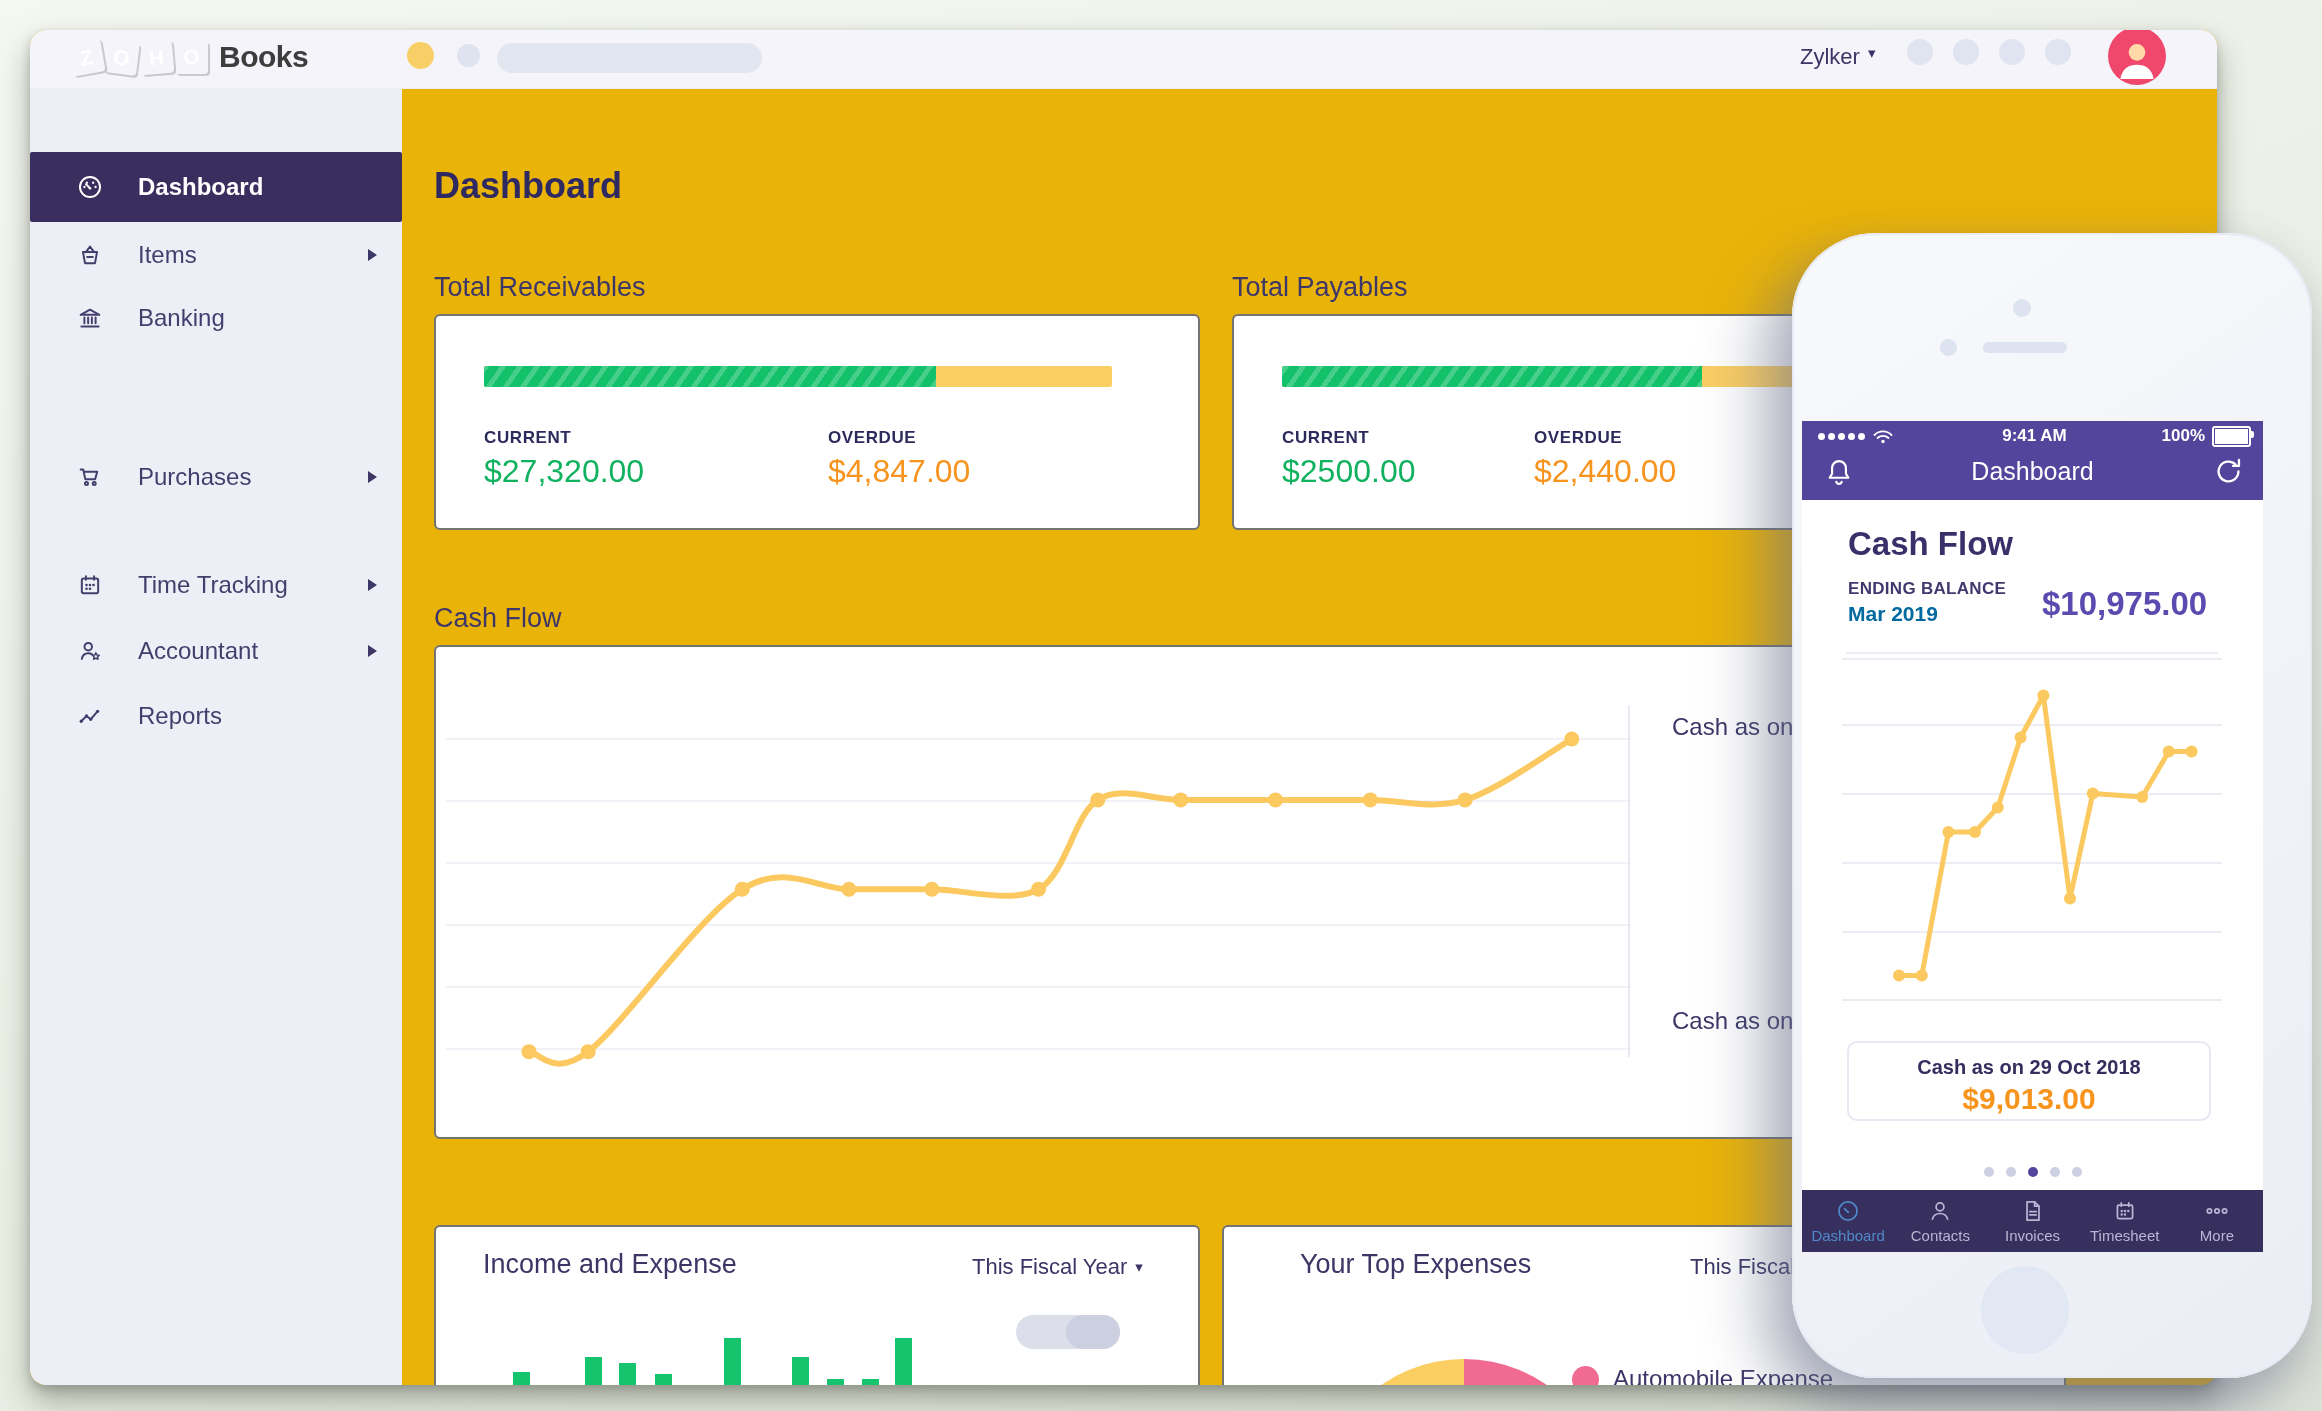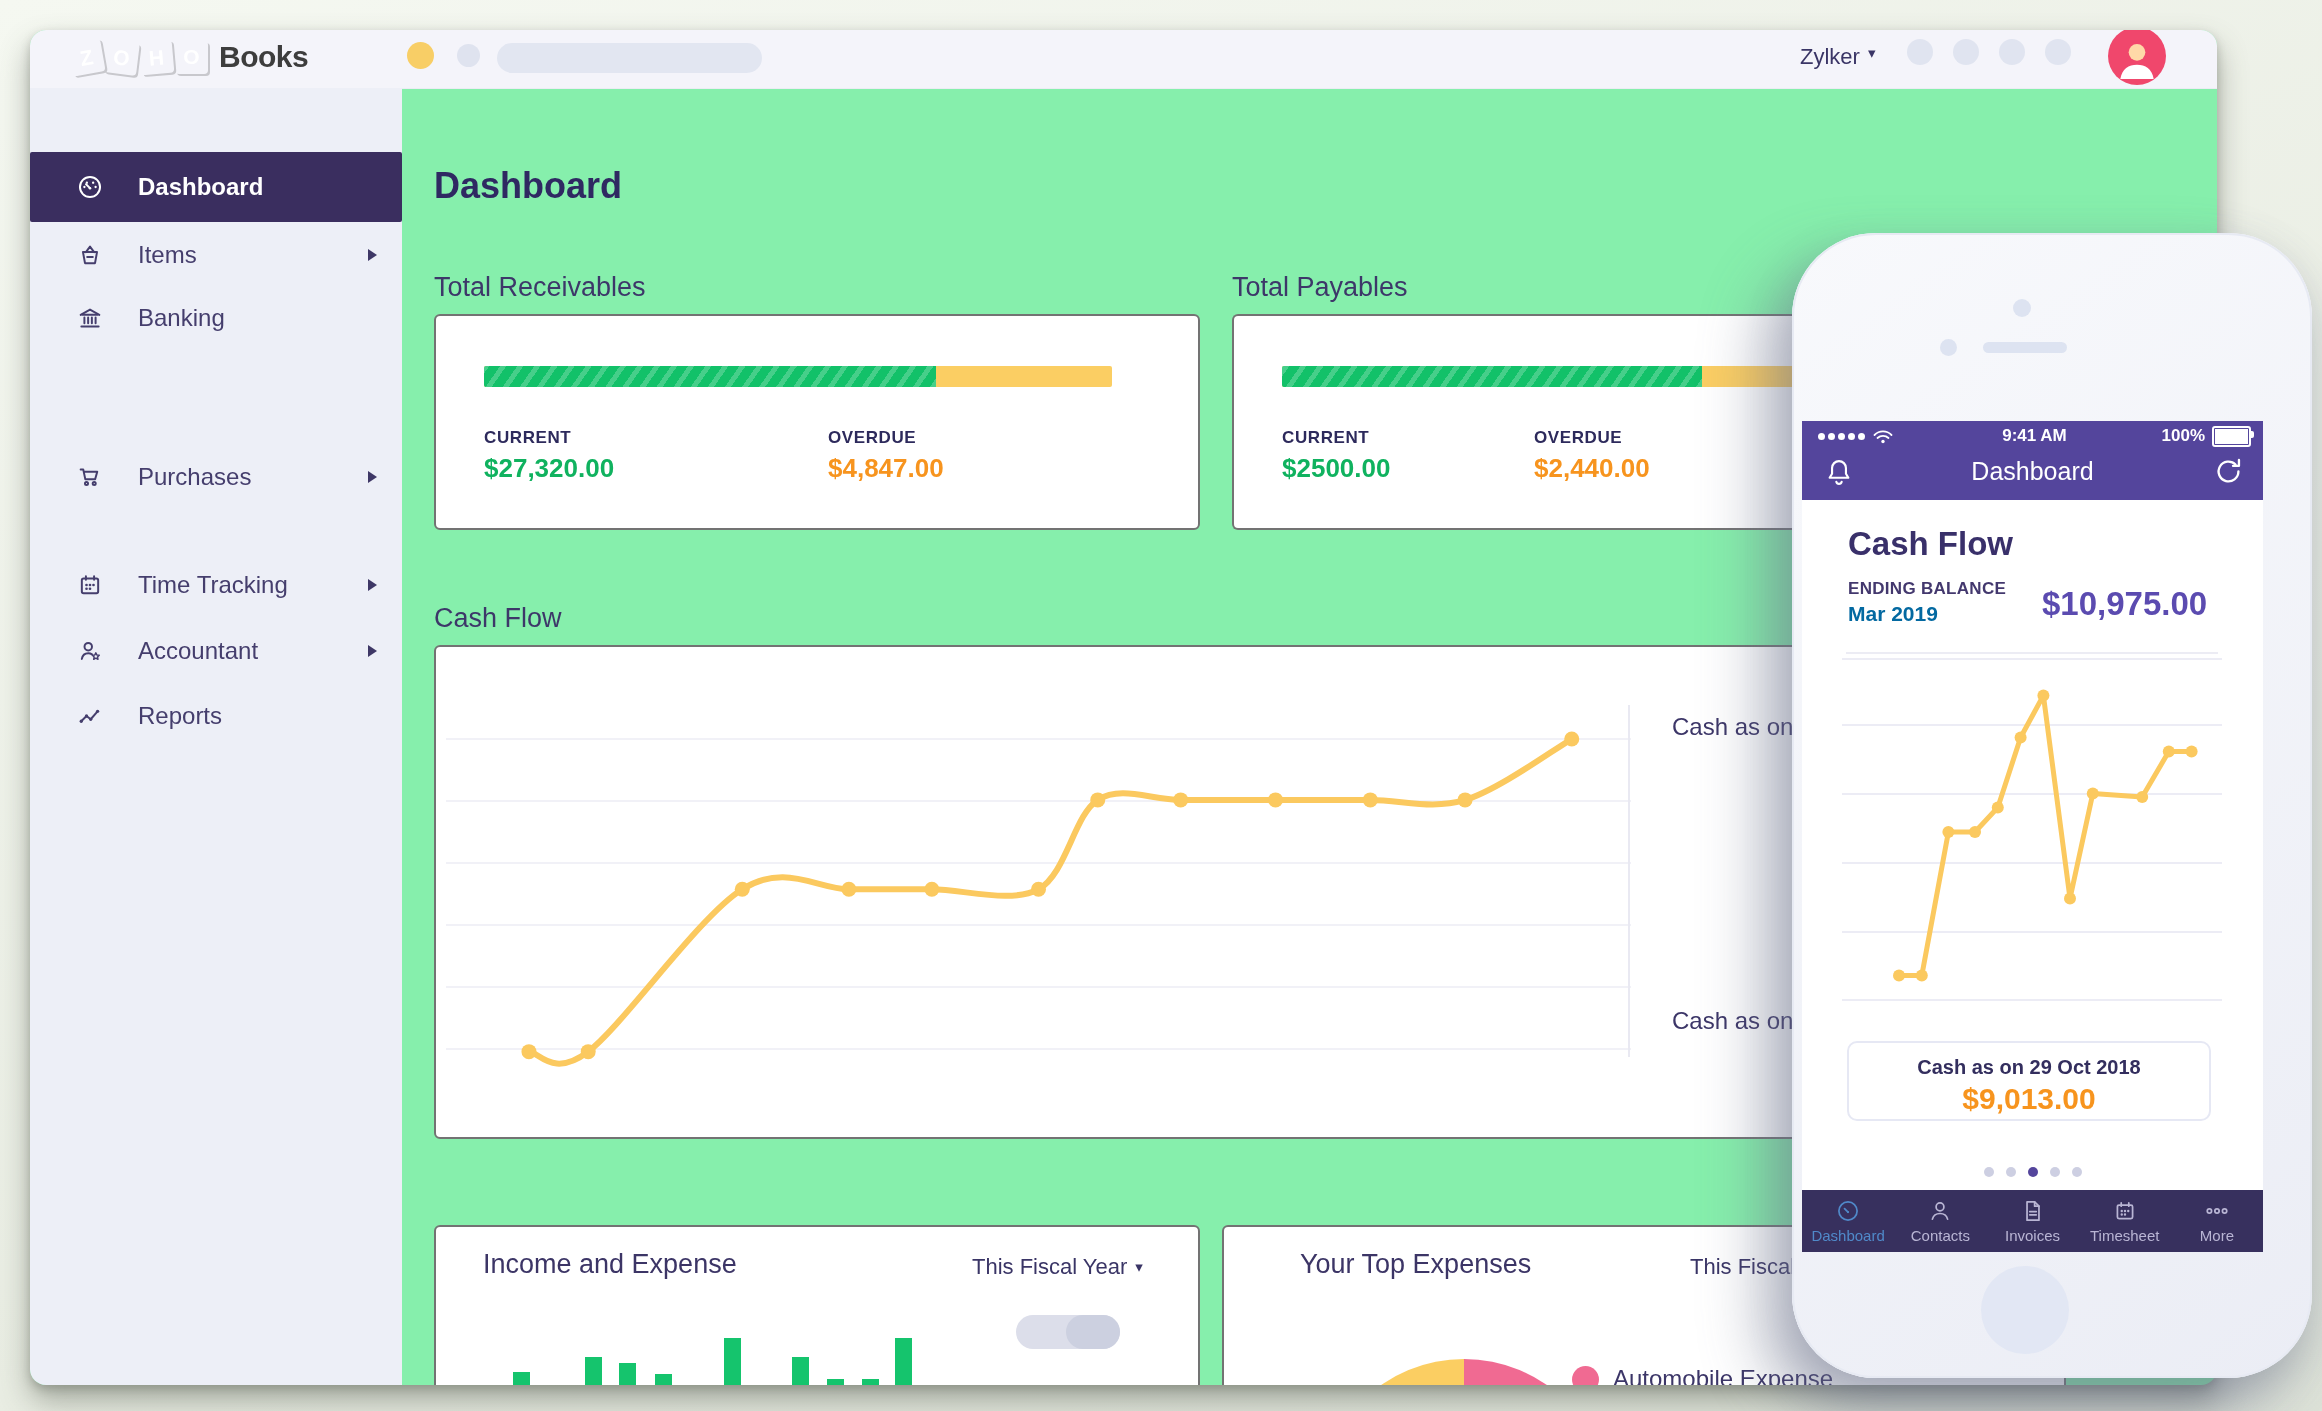--- a/index.html
+++ b/index.html
@@ -3,21 +3,21 @@
 <meta charset="utf-8">
 <style>
   html,body{margin:0;padding:0;}
   body{
     width:2322px;height:1411px;position:relative;overflow:hidden;
     background:linear-gradient(160deg,#f5f8f1 0%,#e9ede3 62%,#dde2d8 100%);
     font-family:"Liberation Sans",sans-serif;
     -webkit-font-smoothing:antialiased;
   }
   
-  .window{position:absolute;left:30px;top:30px;width:2187px;height:1355px;background:#86efac;
+  .window{position:absolute;left:30px;top:30px;width:2187px;height:1355px;background:#eab308;
     border-radius:16px;overflow:hidden;z-index:1;
     box-shadow:0 16px 30px rgba(72,78,66,.42),0 4px 10px rgba(72,78,66,.28);}
   .topbar{position:absolute;left:0;top:0;right:0;height:58px;background:#f4f4fa;border-bottom:1px solid #ececf4;}
   .logo{position:absolute;left:40px;top:10px;display:flex;align-items:center;}
   .tile{width:33px;height:33px;border-radius:4px;color:#fff;font-weight:bold;font-size:21px;
     display:flex;align-items:center;justify-content:center;margin-right:2px;box-shadow:2px 2px 0 rgba(0,0,0,.18);}
   .logo-text{font-size:30px;font-weight:700;color:#3d3d3d;margin-left:9px;letter-spacing:-.5px;}
   .tb-dot{position:absolute;border-radius:50%;}
   .tb-dot.yellow{left:377px;top:12px;width:27px;height:27px;background:#f8ce66;}
   .tb-dot.gray{left:427px;top:14px;width:23px;height:23px;background:#dfe3ef;}
@@ -41,21 +41,21 @@
   .card{position:absolute;background:#fff;border:2px solid #737373;border-radius:6px;}
   #card-receivables{left:404px;top:284px;width:762px;height:212px;}
   #card-payables{left:1202px;top:284px;width:700px;height:212px;border-right:none;}
   .pbar{position:absolute;left:48px;top:50px;height:21px;border-radius:2px;background:#fbce63;overflow:hidden;}
   #card-receivables .pbar{width:628px;}
   #card-payables .pbar{width:560px;}
   .pfill{height:100%;background:#12c169;}
   .pfill::after{content:"";display:block;height:100%;
     background:repeating-linear-gradient(-55deg,rgba(255,255,255,.22) 0 5px,transparent 5px 14px);}
   .stat-label{position:absolute;top:112px;font-size:17px;font-weight:bold;letter-spacing:.6px;color:#2d2a5c;}
-  .stat-value{position:absolute;top:137px;font-size:26px;font-weight:bold;}
+  .stat-value{position:absolute;top:137px;font-size:32px;font-weight:normal;}
   .green{color:#10b25f;} .orange{color:#f7941e;}
   .col1{left:48px;} #card-receivables .col2{left:392px;} #card-payables .col2{left:300px;}
   #card-cashflow{left:404px;top:615px;width:1420px;height:490px;}
   #cf-svg{position:absolute;left:10px;top:28px;}
   .cf-divider{position:absolute;left:1192px;top:58px;width:2px;height:352px;background:#e9e9f2;}
   .cf-side-label{position:absolute;left:1236px;font-size:24px;color:#3c3668;white-space:nowrap;}
   #cf-label-top{top:66px;} #cf-label-bottom{top:360px;}
   #card-ie{left:404px;top:1195px;width:762px;height:230px;}
   #card-te{left:1192px;top:1195px;width:840px;height:230px;}
   .card-title{position:absolute;left:47px;top:22px;font-size:27px;color:#3c3566;white-space:nowrap;}

